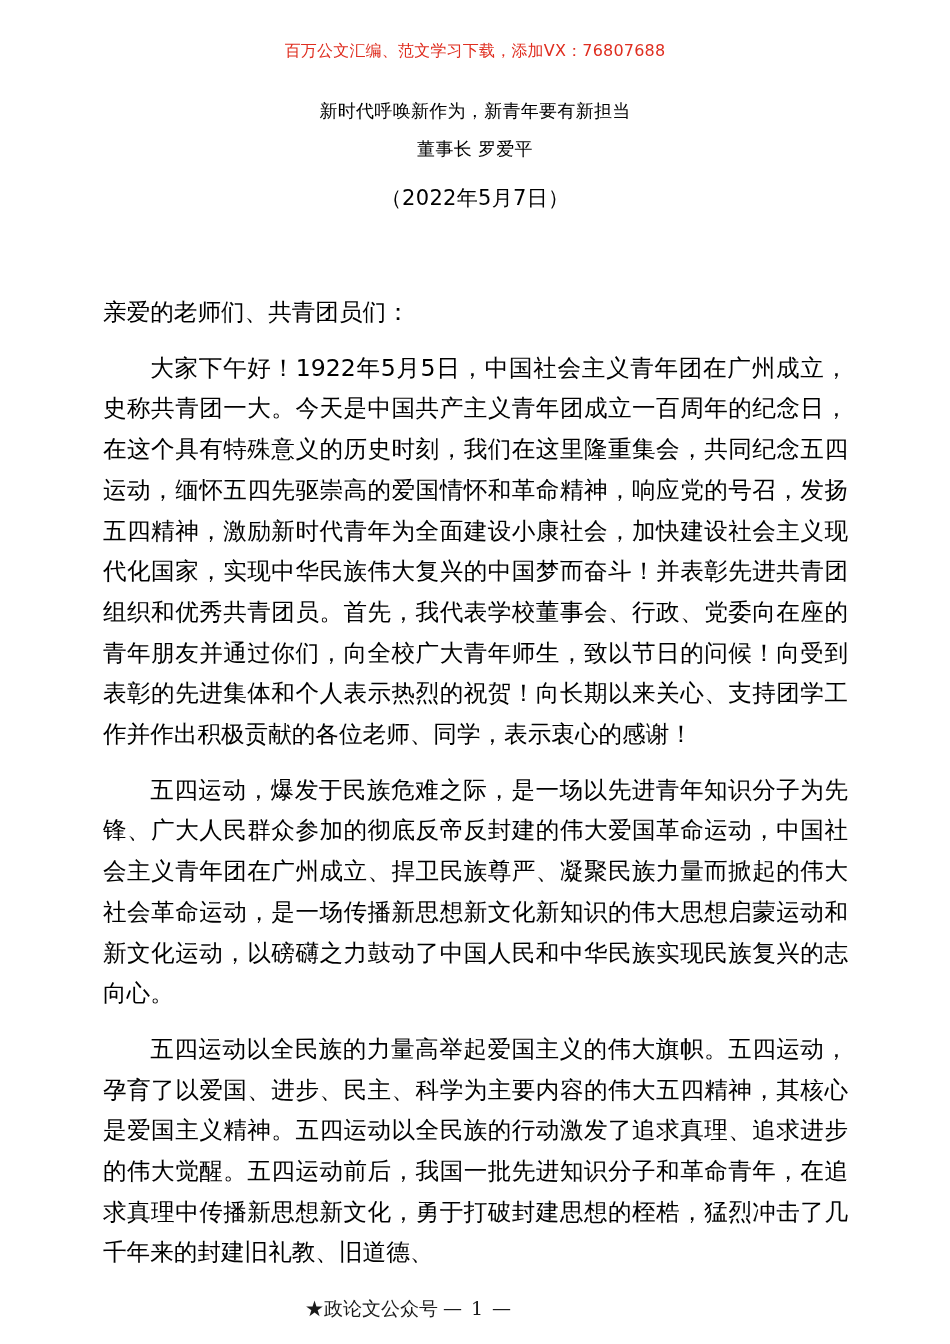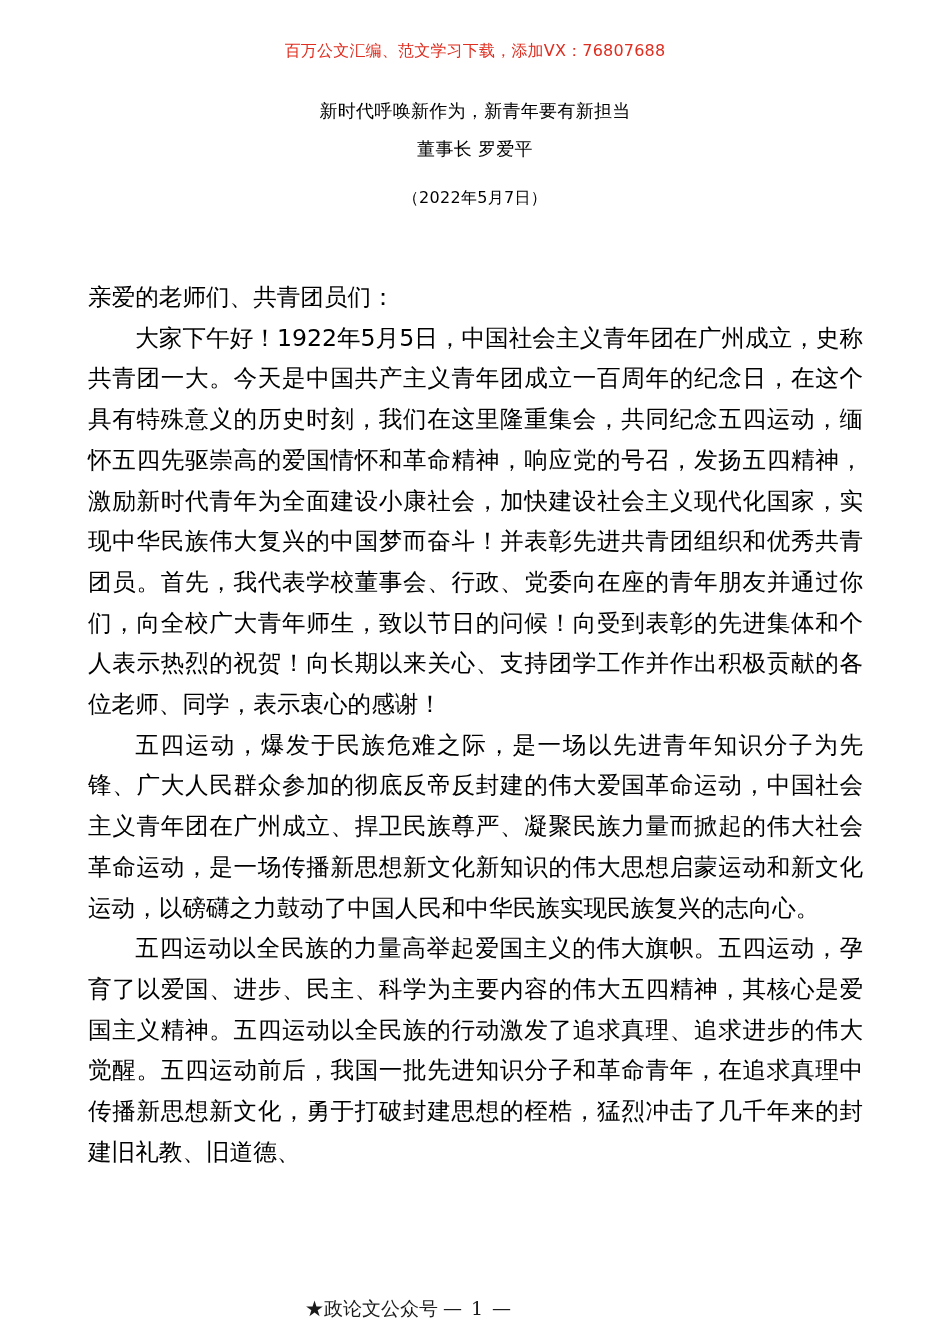--- a/index.html
+++ b/index.html
@@ -50,42 +50,42 @@
   .title-line {
     font-size: 18px;
     line-height: 38px;
     letter-spacing: 0.3px;
     white-space: nowrap;
   }
   .title-line.spaced {
     letter-spacing: 0.2px;
   }
   .title-date {
-    font-size: 16px;
+    font-size: 21px;
     line-height: 38px;
     margin-top: 11px;
     letter-spacing: 0.3px;
     white-space: nowrap;
   }
 
   
   .body-copy {
     position: absolute;
     top: 277px;
     left: 88px;
     width: 775px;
     color: #000000;
     font-size: 23.6px;
     line-height: 40.7px;
     text-align: justify;
     text-justify: inter-character;
     text-align-last: left;
   }
   .body-copy p {
-    margin: 0;
+    margin: 15px;
     padding: 0;
     text-indent: 0;
   }
   .body-copy p.indent {
     text-indent: 2em;
   }
 
   
   .footer {
     position: absolute;

